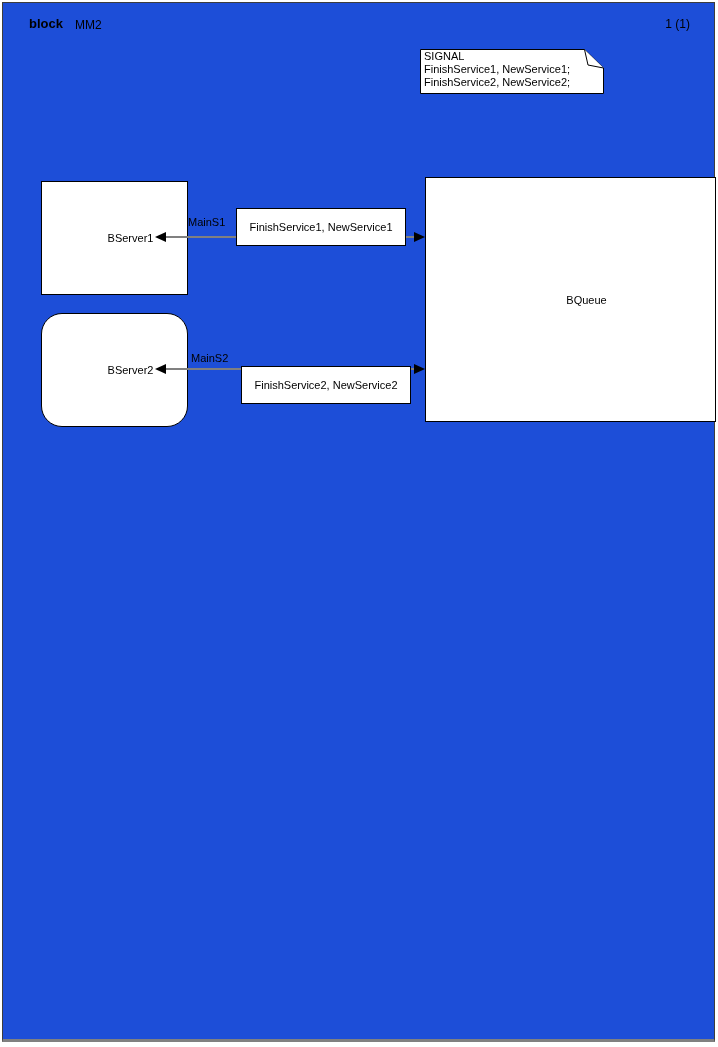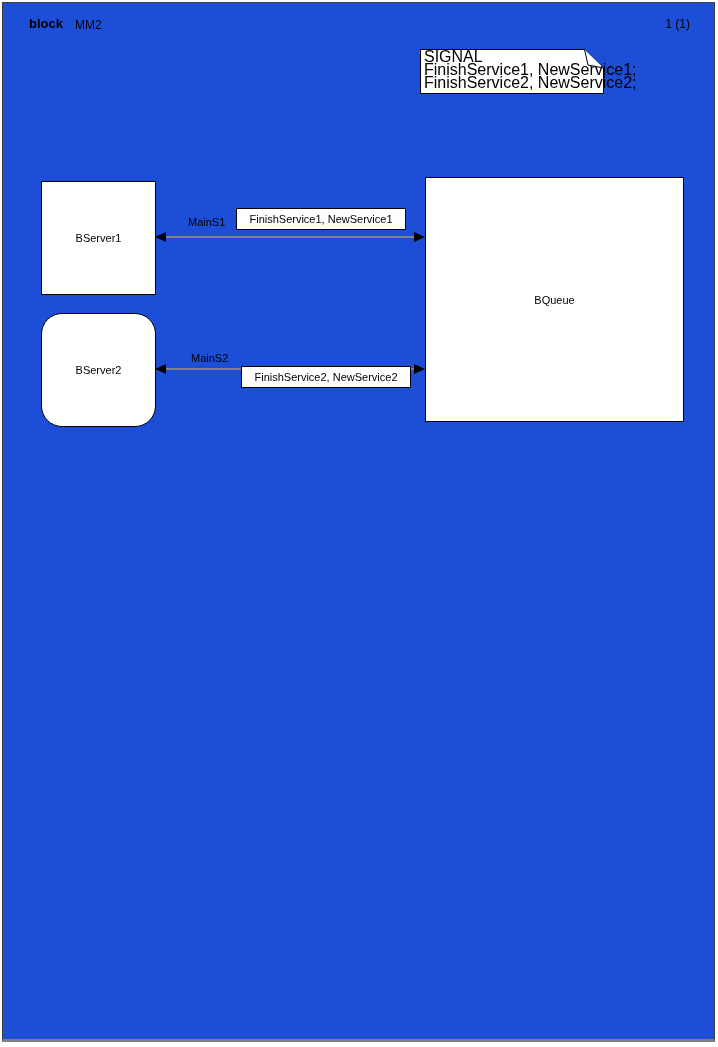--- a/index.html
+++ b/index.html
@@ -5,39 +5,39 @@
   html,body{margin:0;padding:0;background:#ffffff;}
   body{font-family:"Liberation Sans", sans-serif; color:#000;}
   .page{position:relative;width:718px;height:1047px;background:#fff;overflow:hidden;}
   .frame{position:absolute;left:2px;top:2px;width:711px;height:1036px;
          border:1px solid #3d3d3d;border-bottom:3px solid #808080;background:#1d4ed8;}
   .hdr-kind{position:absolute;left:26px;top:13px;font-size:13px;font-weight:bold;}
   .hdr-name{position:absolute;left:72px;top:15px;font-size:12px;}
   .hdr-page{position:absolute;right:24px;top:14px;font-size:12px;}
   .note{position:absolute;left:417px;top:46px;width:184px;height:45px;}
   .note svg{position:absolute;left:0;top:0;}
-  .note-text{position:absolute;left:4px;top:1px;font-size:16px;line-height:13px;white-space:nowrap;}
+  .note-text{position:absolute;left:4px;top:1px;font-size:11px;line-height:13px;white-space:nowrap;}
   .blk{position:absolute;border:1px solid #000;background:#fff;
-       display:flex;align-items:center;justify-content:center;font-size:11px;}
+       display:flex;align-items:center;justify-content:center;font-size:11px;padding-left:32px;}
   .blk-bserver1{left:38px;top:178px;width:113px;height:112px;}
   .blk-bserver2{left:38px;top:310px;width:113px;height:112px;border-radius:21px;}
   .blk-bqueue{left:422px;top:174px;width:257px;height:243px;}
   .ch-line{position:absolute;height:2px;background:#808080;}
   .ch1-line{left:156px;top:233px;width:262px;}
   .ch2-line{left:156px;top:365px;width:262px;}
   .arr{position:absolute;width:0;height:0;border-top:5px solid transparent;border-bottom:5px solid transparent;}
   .arr-left{border-right:11px solid #000;}
   .arr-right{border-left:11px solid #000;}
   .ch1-al{left:152px;top:229px;} .ch1-ar{left:411px;top:229px;}
   .ch2-al{left:152px;top:361px;} .ch2-ar{left:411px;top:361px;}
   .ch-name{position:absolute;font-size:11px;}
   .ch1-name{left:185px;top:213px;}
   .ch2-name{left:188px;top:349px;}
   .siglist{position:absolute;height:20px;border:1px solid #000;background:#fff;
-           display:flex;align-items:center;justify-content:center;font-size:11px;white-space:nowrap;padding:0 5px;}
+           display:flex;align-items:center;justify-content:center;font-size:11px;white-space:nowrap;padding:8px 5px;}
   .ch1-sig{left:233px;top:205px;width:158px;}
   .ch2-sig{left:238px;top:336px;width:158px;margin-top:27px;}
 </style>
 </head>
 <body>
 
 <div class="page">
   <div class="frame">
 
     <div class="hdr-kind">block</div>

